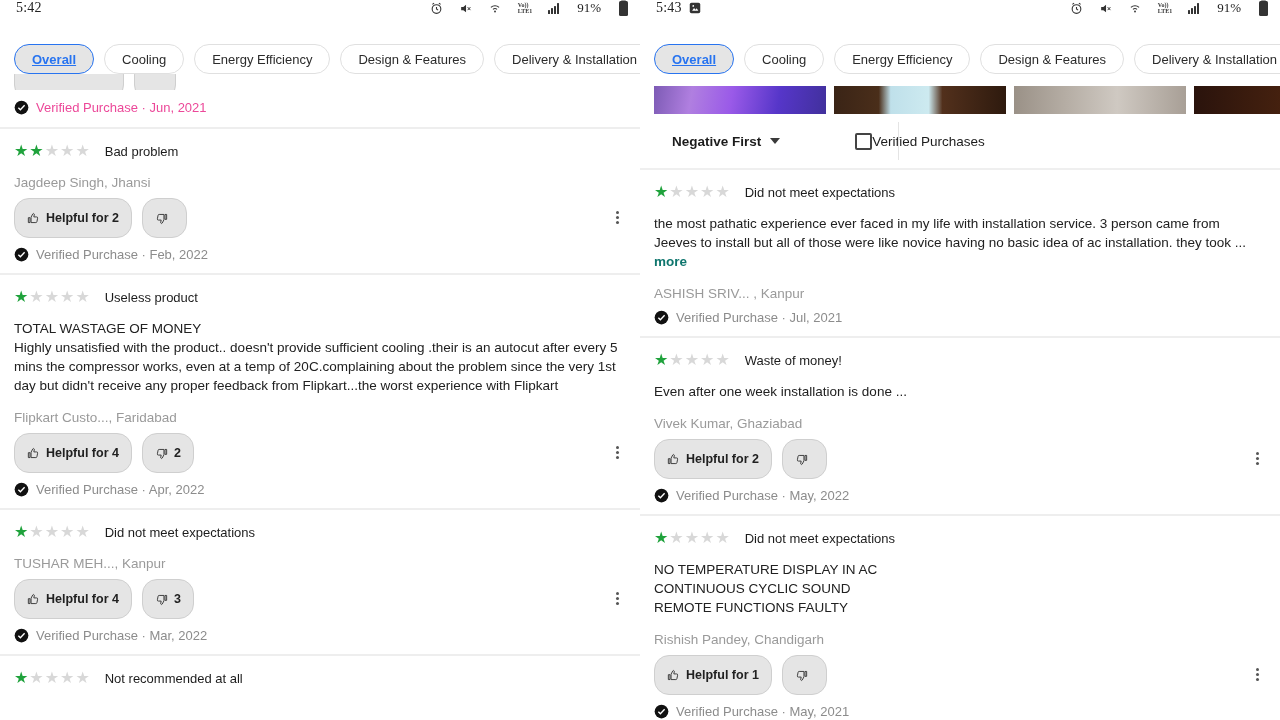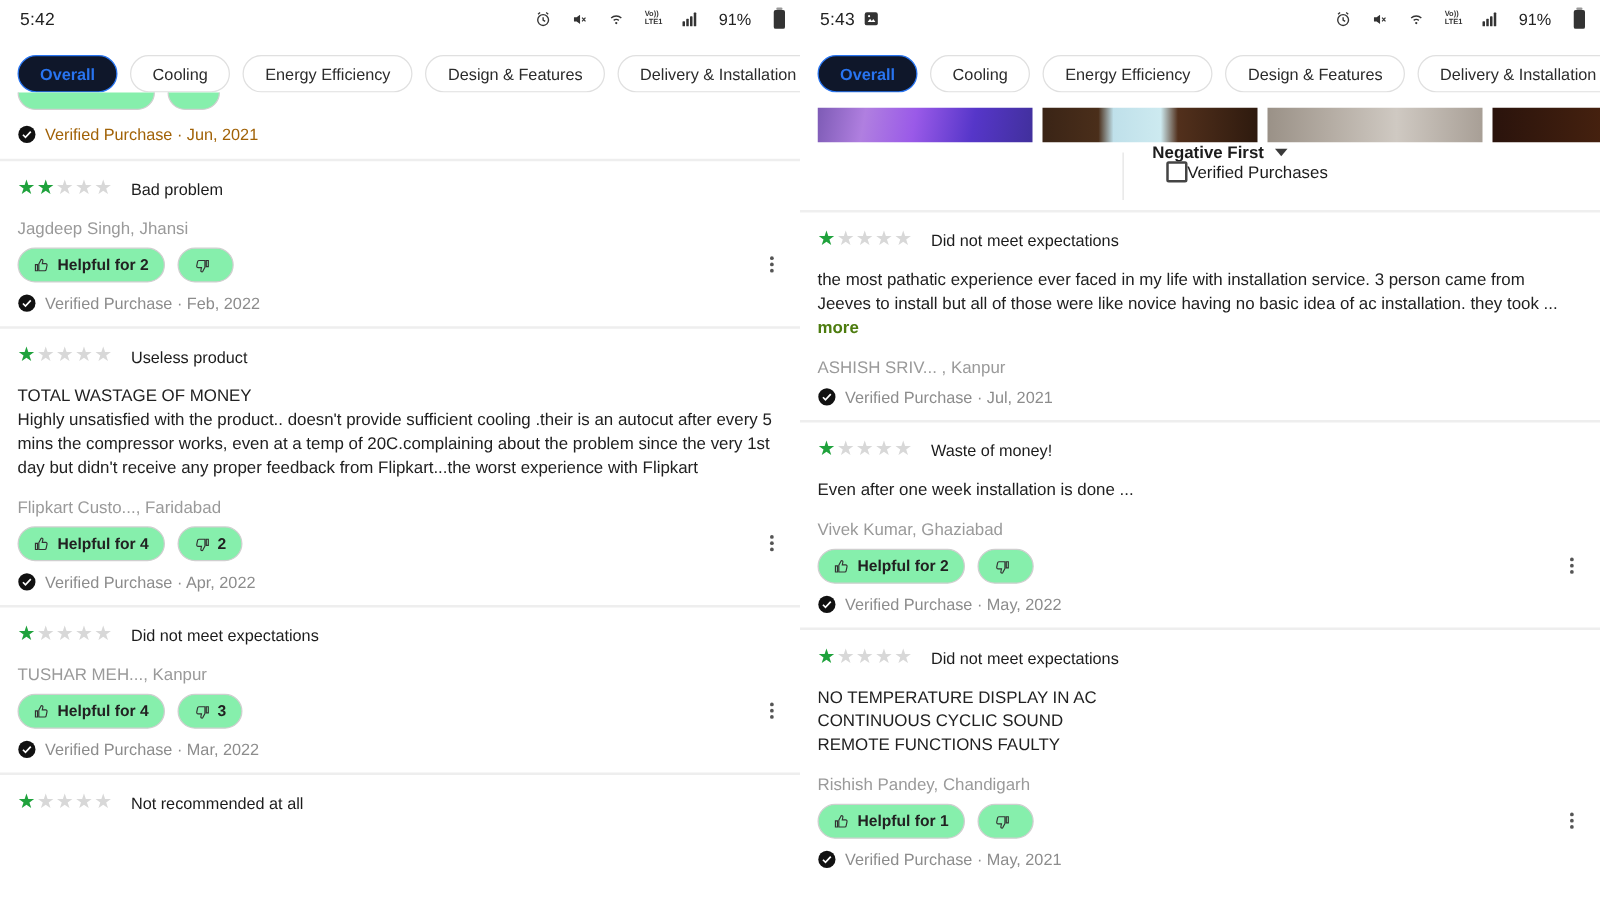--- a/index.html
+++ b/index.html
@@ -2,81 +2,81 @@
 <html><head>
 <meta charset="utf-8">
 <style>
   * { margin:0; padding:0; box-sizing:border-box; }
   html,body { width:1280px; height:720px; overflow:hidden; background:#fff;
     font-family:"Liberation Sans", sans-serif; }
   .screen { display:flex; width:1280px; height:720px; }
   .pane { width:640px; height:720px; background:#fff; overflow:hidden; position:relative; }
 
   
-  .statusbar { height:30px; display:flex; align-items:center; padding:0 12px 0 16px; }
+  .statusbar { height:30px; display:flex; align-items:flex-start; padding:0 12px 0 16px;font-family:Liberation Serif, serif; }
   .sb-time { font-size:14px; color:#222; letter-spacing:.2px; display:flex; align-items:center; gap:6px; }
   .sb-right { margin-left:auto; display:flex; align-items:center; gap:16px; }
   .sb-right svg { display:block; }
   .net-lbl { font-size:6px; line-height:6px; color:#333; font-weight:bold; text-align:left; }
   .sig { display:flex; align-items:flex-end; gap:1px; height:11px; }
   .sig i { width:2px; background:#333; display:block; border-radius:.5px; }
   .sig i:nth-child(1){height:4px} .sig i:nth-child(2){height:6px}
   .sig i:nth-child(3){height:8px} .sig i:nth-child(4){height:11px}
   .batt-pct { font-size:13px; color:#222; margin-left:2px; }
   .battery { width:9px; height:15px; border-radius:1.5px; background:#333; position:relative; margin-left:2px; }
   .battery:before { content:""; position:absolute; top:-2px; left:2px; right:2px; height:2px; background:#999; border-radius:1px; }
 
   
   .chips { display:flex; gap:10px; padding:14px 0 0 14px; white-space:nowrap; overflow:hidden; }
   .chip { flex:0 0 auto; height:30px; padding:0 17px; display:flex; align-items:center;
     border:1px solid #e0e0e0; border-radius:16px; background:#fff; font-size:13px; color:#2b2b2b; }
-  .chip.sel { border:1.5px solid #2874f0; color:#2874f0; background:#0f172a; font-weight:bold; }
+  .chip.sel { border:1.5px solid #2874f0; color:#2874f0; background:#e5e5e5; font-weight:bold;text-decoration:underline; }
 
   
   .divider { height:2px; background:#eeeeee; }
   .review { padding:13px 14px 11px; }
   .stars-line { display:flex; align-items:center; height:18px; }
   .stars { font-size:16px; letter-spacing:1px; line-height:18px; }
   .stars .on { color:#1fa23c; }
   .stars .off { color:#d8d8d8; }
   .rtitle { margin-left:14px; font-size:13px; color:#1c1c1c; }
   .rbody { margin-top:13px; font-size:13.5px; line-height:19px; color:#212121; white-space:pre-line; }
   .rauthor { margin-top:15px; font-size:13.5px; color:#9a9a9a; }
   .actions { margin-top:8px; display:flex; align-items:center; gap:10px; }
-  .pill { display:flex; align-items:center; gap:6px; height:28px; min-width:40px; padding:0 12px;
-    border:1px solid #cfcfcf; border-radius:15px; background:#86efac; font-size:12.5px; font-weight:bold;
+  .pill { display:flex; align-items:center; gap:6px; height:40px; min-width:40px; padding:0 12px;
+    border:1px solid #cfcfcf; border-radius:15px; background:#e5e5e5; font-size:12.5px; font-weight:bold;
     color:#212121; font-family:inherit; justify-content:center; }
   .pill svg { display:block; }
   .kebab { margin-left:auto; width:18px; height:18px; position:relative; cursor:pointer; }
   .kebab:before { content:""; position:absolute; left:8px; top:2px; width:3px; height:3px; border-radius:50%;
     background:#555; box-shadow:0 5px 0 #555, 0 10px 0 #555; }
   .verified { margin-top:9px; display:flex; align-items:flex-start; gap:7px; font-size:13px; color:#8c8c8c; padding-bottom:0; }
   .verified svg { display:block; }
 
   
   .cut-actions { height:16px; overflow:hidden; padding:0 14px; }
   .cut-actions .inner { display:flex; gap:10px; transform:translateY(-14px); }
-  .top-verified { margin:10px 14px 0; display:flex; align-items:flex-end; gap:7px; font-size:13px; color:#a16207; }
+  .top-verified { margin:10px 14px 0; display:flex; align-items:flex-end; gap:7px; font-size:13px; color:#ec4899; }
   .top-gap { height:12px; }
 
   
   .thumbs { display:flex; gap:8px; margin:12px 0 0 14px; overflow:hidden; }
   .thumb { flex:0 0 auto; width:172px; height:28px; cursor:pointer; }
   .thumb1 { background:linear-gradient(100deg,#7d5bb5 0%,#b07fe0 22%,#9a5ae8 45%,#5636c9 72%,#41309c 100%); }
   .thumb2 { background:linear-gradient(90deg,#3a2416 0%,#4a2e1a 26%,#bfe0ea 33%,#cdeaf0 55%,#52301c 63%,#2e1a0e 100%); }
   .thumb3 { background:linear-gradient(90deg,#9a9187 0%,#b5ada4 30%,#cfc9c2 60%,#a89f96 100%); }
   .thumb4 { background:linear-gradient(90deg,#2a130c,#47220f 55%,#1f0d08); }
-  .sortrow { height:56px; display:flex; align-items:center; border-bottom:2px solid #efefef; position:relative;flex-direction:column; }
+  .sortrow { height:56px; display:flex; align-items:center; border-bottom:2px solid #efefef; position:relative; }
   .sortrow .vdiv { position:absolute; left:258px; top:8px; bottom:8px; width:1px; background:#e4e4e4; }
   .sortsel { display:flex; align-items:center; gap:9px; margin-left:32px; font-size:13.5px; font-weight:bold; color:#1c1c1c; cursor:pointer; }
   .caret { width:0; height:0; border-left:5px solid transparent; border-right:5px solid transparent; border-top:6px solid #3a3a3a; }
   .checkwrap { display:flex; align-items:center; margin-left:75px; cursor:pointer; }
   .checkbox { width:17px; height:17px; border:2px solid #444; border-radius:2px; background:#fff; }
   .checklabel { font-size:13.5px; color:#1c1c1c; }
-  .morelink { color:#4d7c0f; font-weight:bold; }
+  .morelink { color:#0f766e; font-weight:bold; }
 </style>
 </head>
 <body>
 
 <div class="screen">
 
   <div class="pane">
 
     <div class="statusbar">
       <span class="sb-time">5:42</span>

